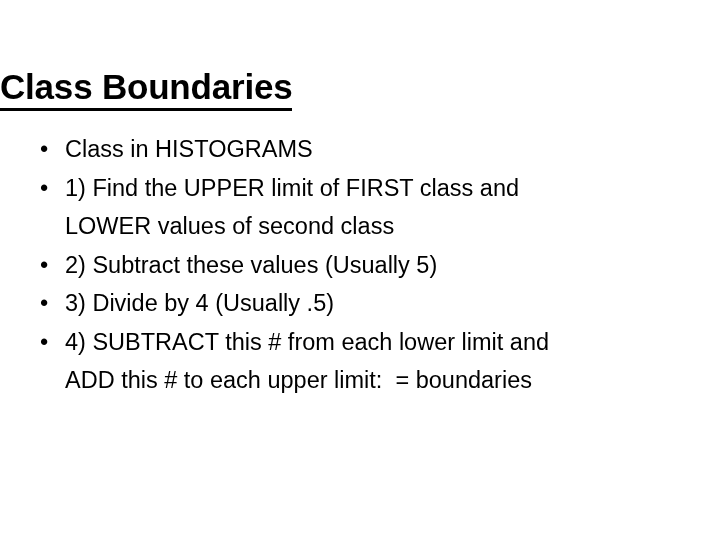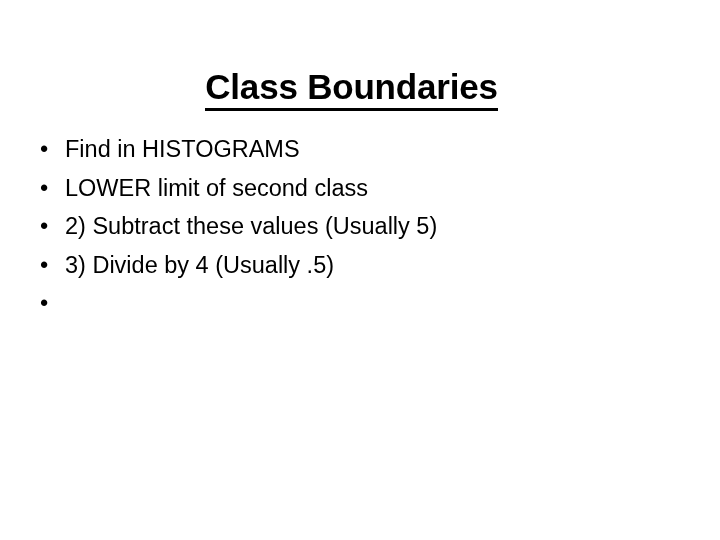--- a/index.html
+++ b/index.html
@@ -21,21 +21,21 @@
     height: 540px;
     background: #ffffff;
   }
 
   
   #title-block {
     position: absolute;
     top: 44px;
     left: 0;
     width: 703px;
-    text-align: center;
+    text-align: left;
   }
 
   #slide-title {
     display: inline-block;
     font-size: 35px;
     font-weight: bold;
     line-height: 1.12;
     letter-spacing: -0.2px;
     color: #000000;
     border-bottom: 3px solid #000000;
@@ -87,38 +87,41 @@
 
   <div id="title-block">
     <h1 id="slide-title">Class Boundaries</h1>
   </div>
 
   <div id="body-block">
     <ul class="bullets">
 
       <li>
         <span class="bullet-mark">•</span>
-        <span class="line">Find in HISTOGRAMS</span>
+        <span class="line">Class in HISTOGRAMS</span>
       </li>
 
       <li>
         <span class="bullet-mark">•</span>
-        <span class="line">LOWER limit of second class</span>
+        <span class="line">1) Find the UPPER limit of FIRST class and</span>
+        <span class="line">LOWER values of second class</span>
       </li>
 
       <li>
         <span class="bullet-mark">•</span>
         <span class="line">2) Subtract these values (Usually 5)</span>
       </li>
 
       <li>
         <span class="bullet-mark">•</span>
         <span class="line">3) Divide by 4 (Usually .5)</span>
       </li>
 
       <li>
         <span class="bullet-mark">•</span>
+        <span class="line">4) SUBTRACT this # from each lower limit and</span>
+        <span class="line">ADD this # to each upper limit:  = boundaries</span>
       </li>
 
     </ul>
   </div>
 
 </div>
 
 </body></html>

